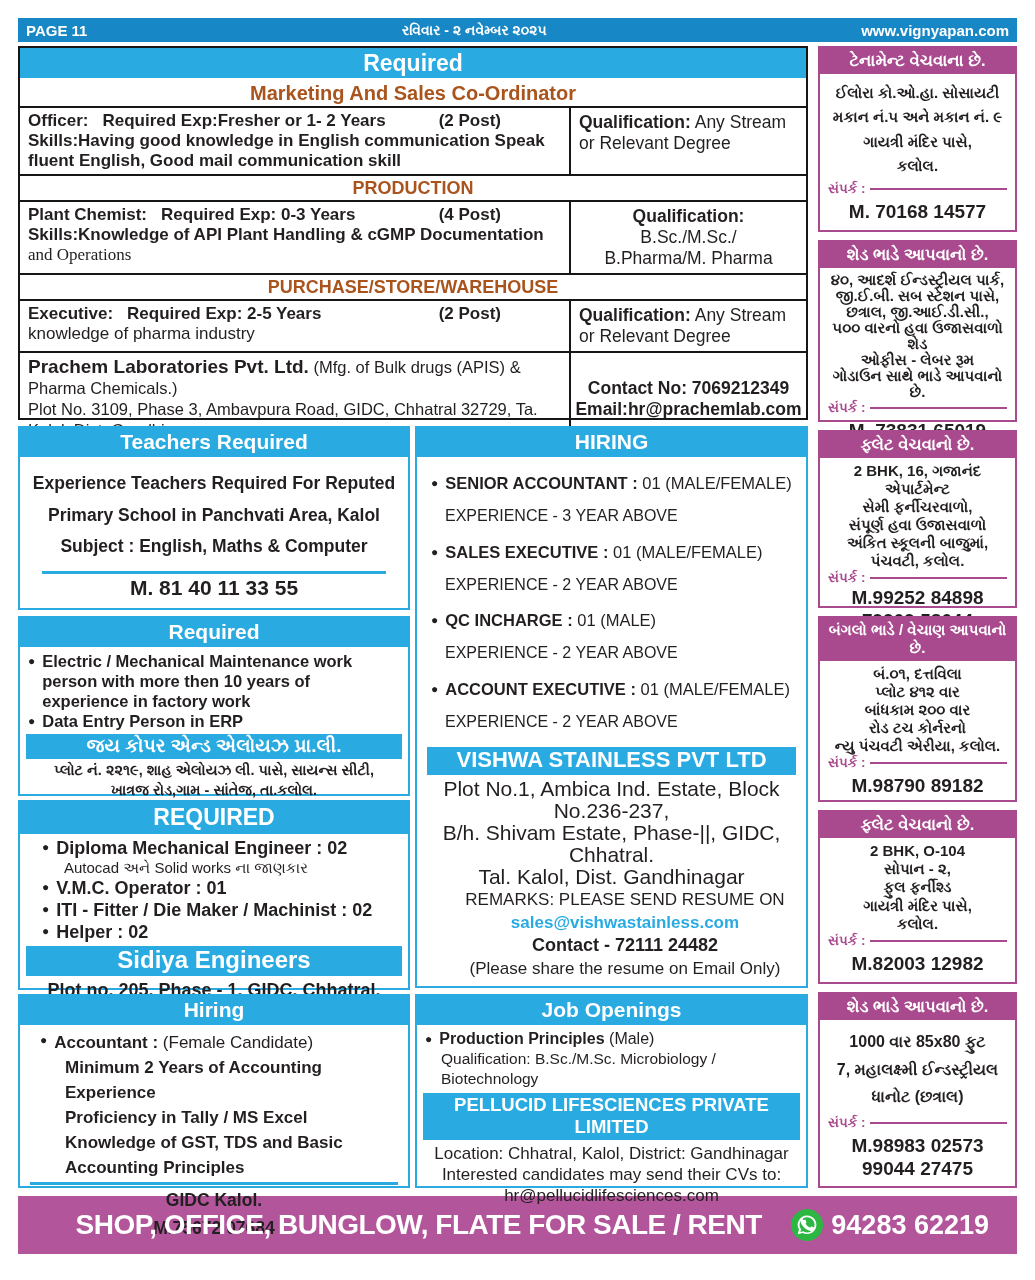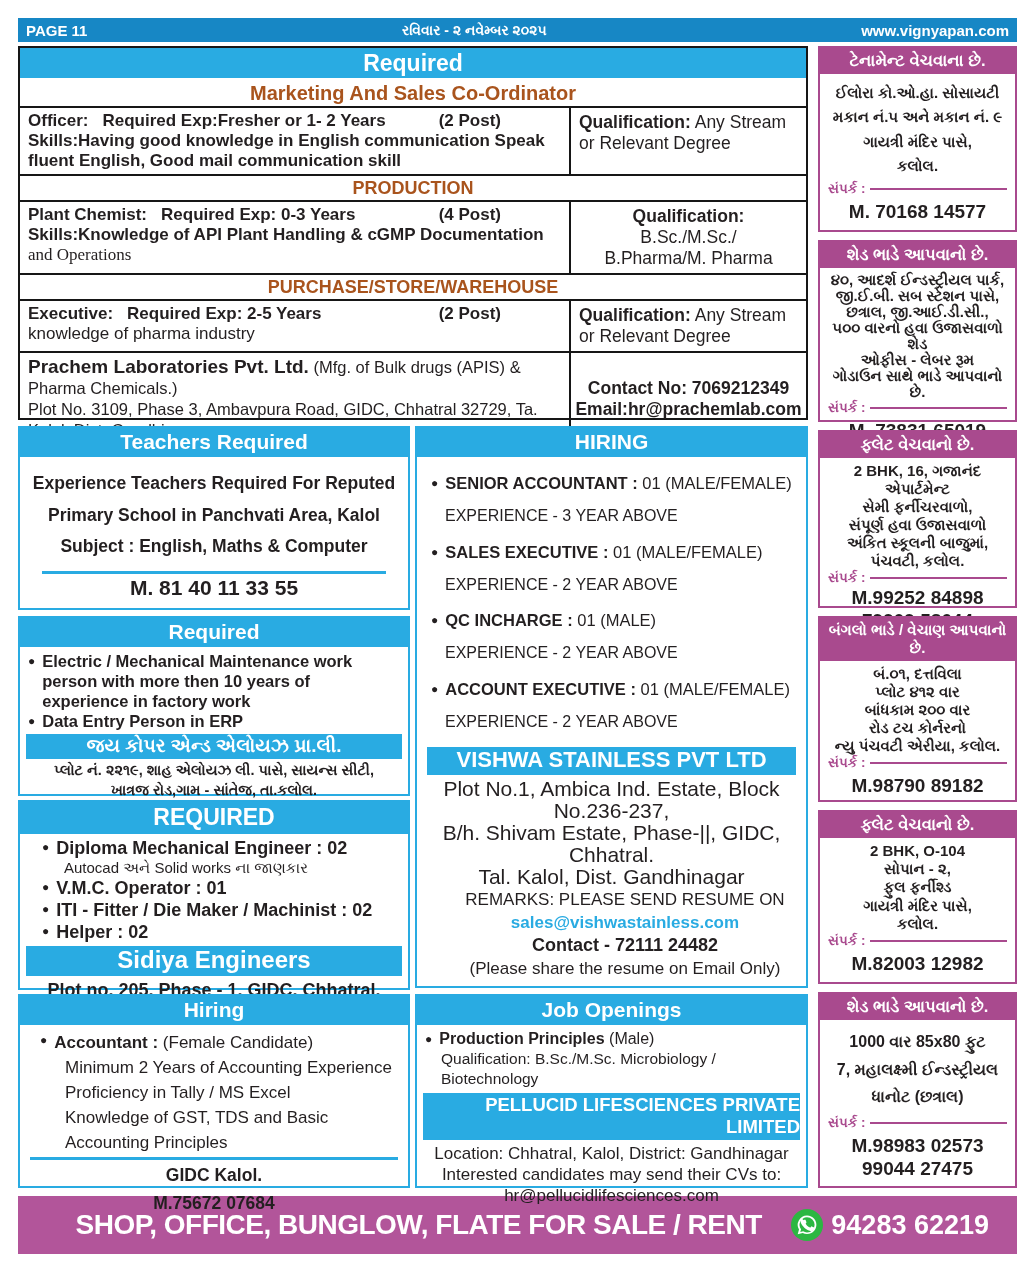--- a/index.html
+++ b/index.html
@@ -90,22 +90,22 @@
                margin:0 10px; padding:0 0 2px; }
   .vishwa-addr { font-size:21px; text-align:center; line-height:22px; margin-top:3px; }
   .vishwa-tail { text-align:center; font-size:17px; line-height:23px; padding-bottom:6px;margin-left:27px; }
   .vishwa-tail .mail { color:#29abe2; font-weight:bold; }
   .vishwa-tail .ct { font-weight:bold; font-size:18px; }
 
   
   .jobbox { height:194px; }
   .jobbox .bullet { font-size:16px; line-height:20px; padding:4px 8px 0; }
   .jobbox .qline { font-weight:normal; font-size:15.5px; line-height:20px; padding-left:24px; }
-  .pellucid { background:#29abe2; color:#fff; font-weight:bold; text-align:right; font-size:18.5px;
-              margin:4px 6px 0; padding:1px 0 2px; }
+  .pellucid { background:#29abe2; color:#fff; font-weight:bold; text-align:center; font-size:18.5px;
+              margin:4px 6px 0; padding:1px 16px 2px; }
   .jobtail { text-align:center; font-size:17px; line-height:21px; margin-top:3px; }
 
   
   .sidebar { display:flex; flex-direction:column; row-gap:8px; }
   .sad { border:2px solid #a94a8e; display:flex; flex-direction:column; }
   .sad-h { background:#a94a8e; color:#fff; font-weight:bold; text-align:center; font-size:16.5px; padding:3px 2px 4px; }
   .sad-body { flex:1; display:flex; flex-direction:column; justify-content:space-evenly;
               font-weight:bold; font-size:15px; text-align:center; padding:4px 8px 0; line-height:18px; }
   .sad-contact { display:flex; align-items:center; padding:0 8px; }
   .sad-contact .clabel { color:#a94a8e; font-weight:bold; font-size:13.5px; white-space:nowrap; }
@@ -260,21 +260,21 @@
             <div class="sidiya-addr">M. 98982 38850</div>
           </div>
 
           <div class="box acct">
             <div class="box-h">Hiring</div>
             <div class="bullets">
               <div class="bullet">
                   <span class="dot">●</span>
                   <span><b>Accountant :</b><span class="normal"> (Female Candidate)</span></span>
                 </div>
-              <div class="cont" style="font-weight:normal">
+              <div class="cont" style="font-weight:bold">
                   <div>Minimum 2 Years of Accounting Experience</div>
                   <div>Proficiency in Tally / MS Excel</div>
                   <div>Knowledge of GST, TDS and Basic</div>
                   <div>Accounting Principles</div>
                 </div>
             </div>
             <div class="divider" style="margin:2px 10px"></div>
             <div class="tail">GIDC Kalol.</div>
             <div class="tail" style="padding-top:0">M.75672 07684</div>
           </div>

